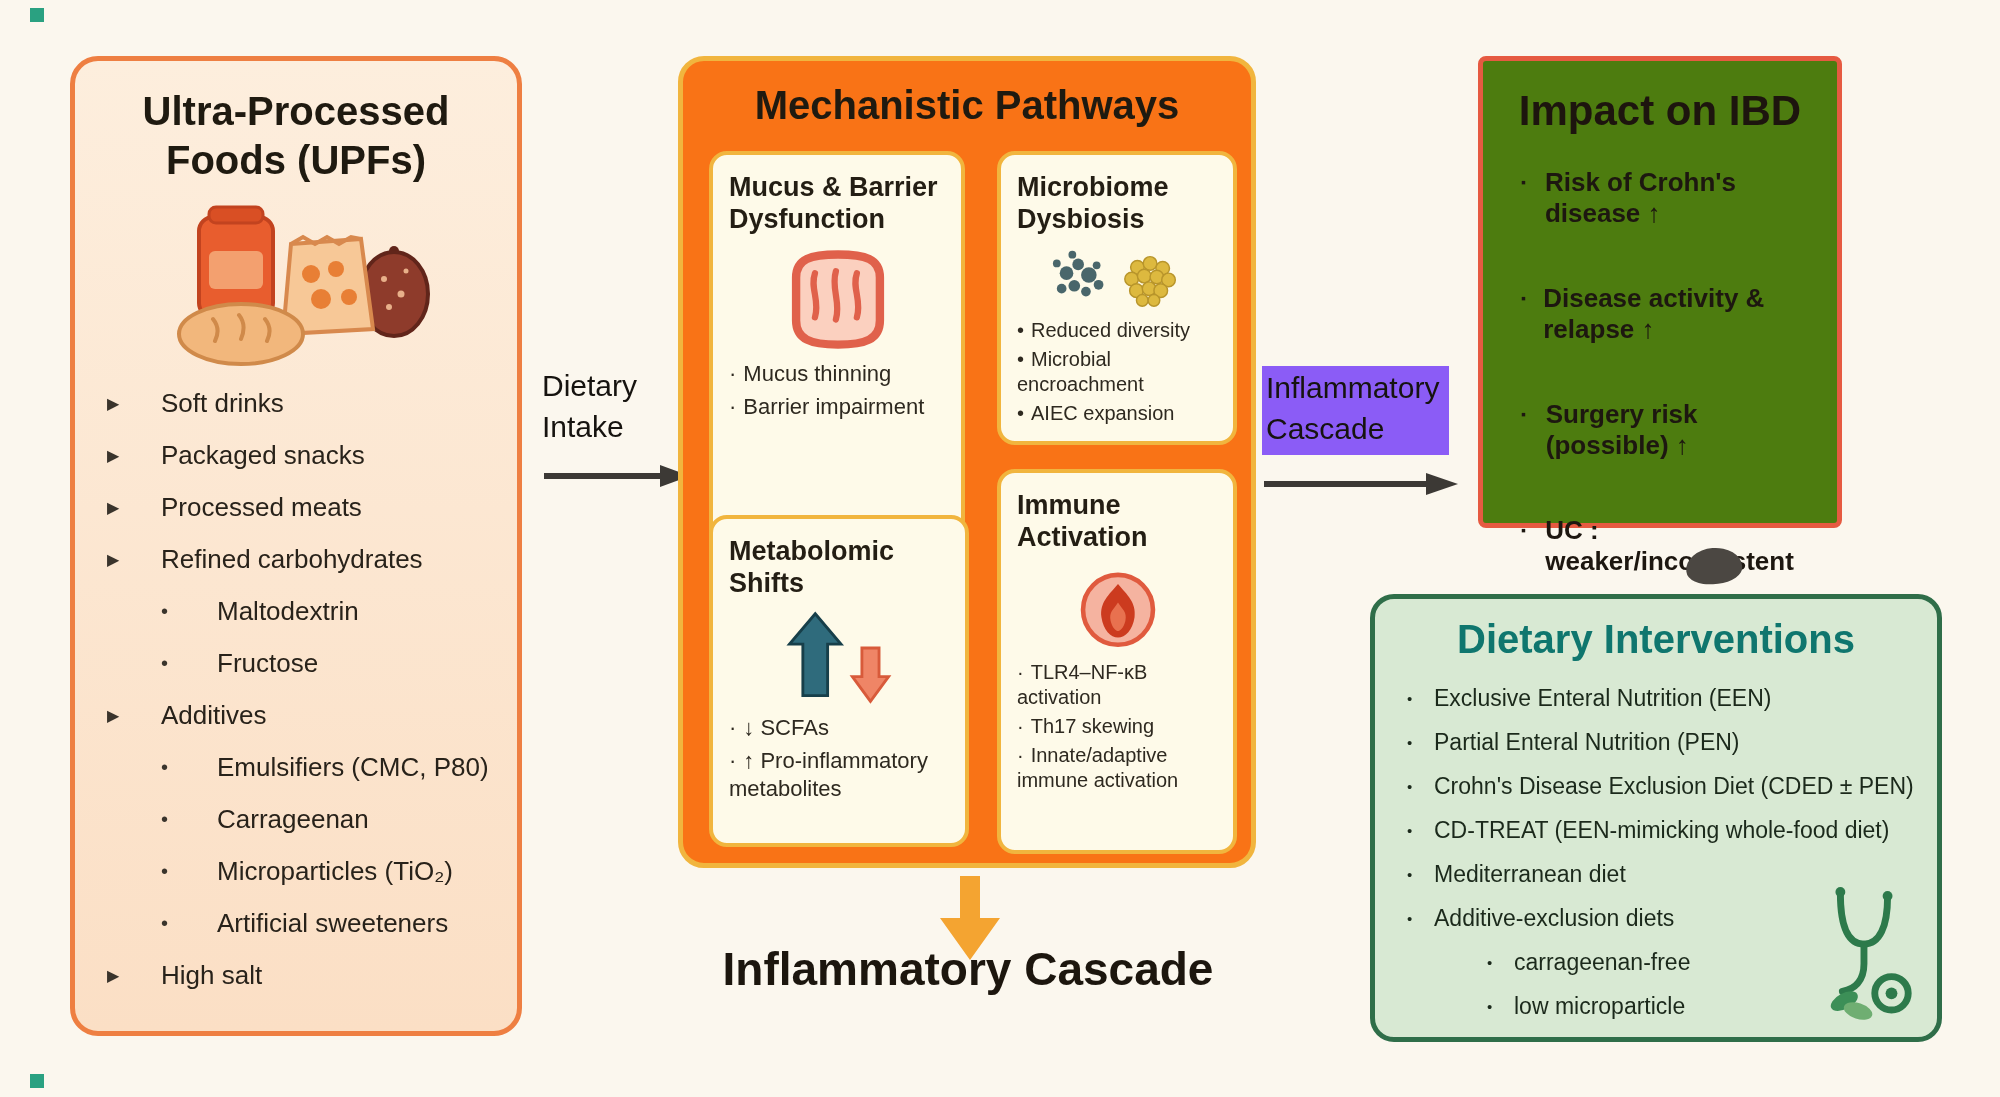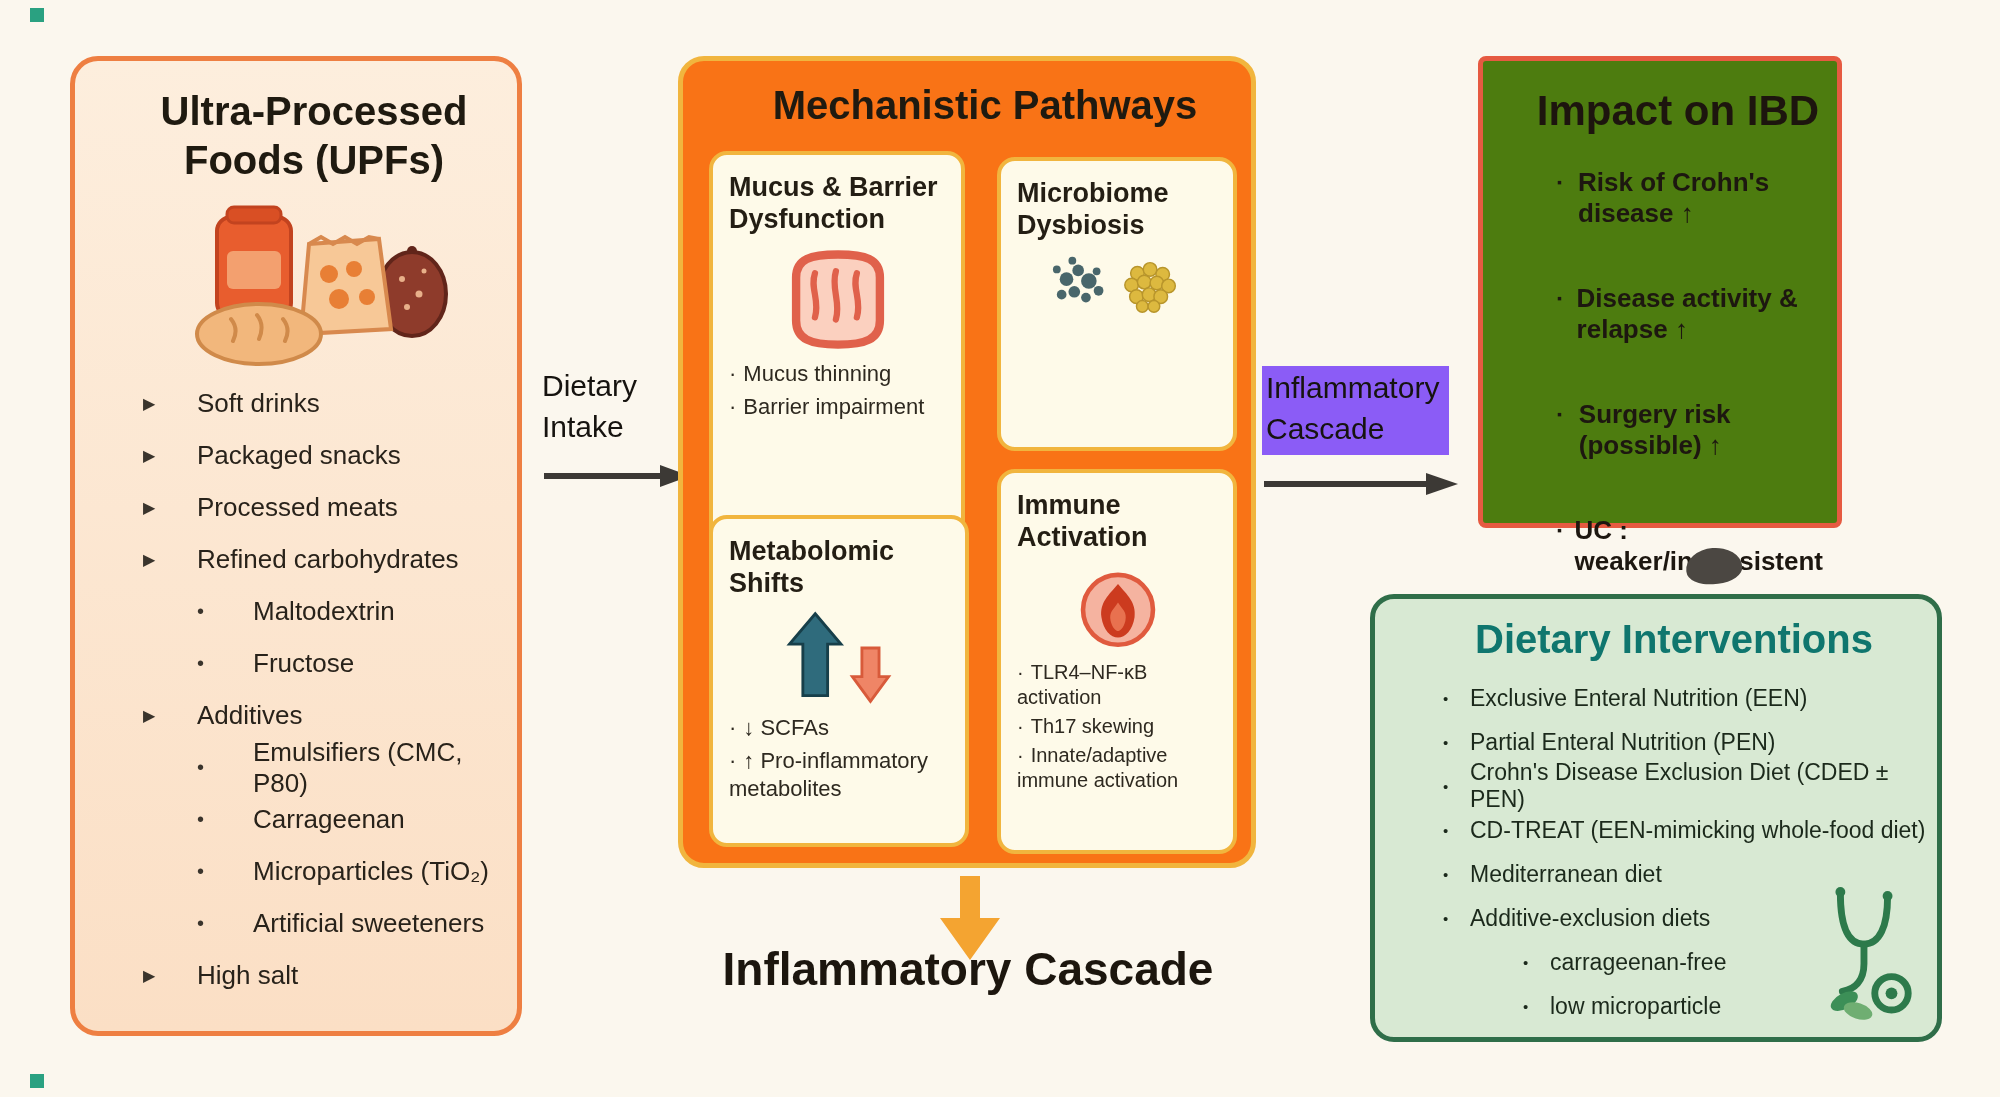--- a/index.html
+++ b/index.html
@@ -1,19 +1,19 @@
 <!DOCTYPE html>
 <html><head>
 <meta charset="utf-8">
 <style>
   *{margin:0;padding:0;box-sizing:border-box;}
   body{background:#ffffff;font-family:"Liberation Sans","DejaVu Sans",sans-serif;}
   .canvas{position:relative;width:2000px;height:1097px;background:#fbf7ee;overflow:hidden;color:#221d15;}
   .pre{white-space:pre-line;}
-  .panel{position:absolute;padding-left:36px;}
+  .panel{position:absolute;}
 
   
   .mark{position:absolute;width:14px;height:14px;background:#2aa181;}
   .mark.tl{left:30px;top:8px;}
   .mark.bl{left:30px;top:1074px;}
 
   
   .upf{left:70px;top:56px;width:452px;height:980px;background:linear-gradient(180deg,#fdeedd 0%,#fbdfc5 100%);
        border:5px solid #ee7f42;border-radius:28px;}
   .upf-title{margin-top:26px;text-align:center;font-weight:bold;font-size:40px;line-height:1.22;color:#1f1a10;}
@@ -32,21 +32,21 @@
   .conn1{left:542px;top:366px;width:150px;}
   .conn2{left:1262px;top:366px;width:215px;}
   .conn2 .conn-label{background:#8b5cf6;display:inline-block;padding:2px 10px 6px 4px;}
   .conn svg{display:block;margin-top:16px;}
 
   
   .mech{left:678px;top:56px;width:578px;height:812px;background:#f97316;border:5px solid #f1b53e;border-radius:26px;}
   .mech-title{margin-top:22px;text-align:center;font-size:40px;font-weight:bold;color:#1f1a10;}
   .mbox{position:absolute;background:#fefae9;border:4px solid #f1b53e;border-radius:18px;padding:16px 14px 10px 16px;}
   .b1{left:26px;top:90px;width:256px;height:400px;}
-  .b2{left:314px;top:96px;width:240px;height:294px;}
+  .b2{left:314px;top:90px;width:240px;height:294px;}
   .b3{left:26px;top:454px;width:260px;height:332px;}
   .b4{left:314px;top:408px;width:240px;height:385px;}
   .mtitle{font-size:27px;font-weight:bold;line-height:1.2;color:#241e14;}
   .micon{display:flex;justify-content:center;align-items:center;margin:8px auto 6px;}
   .mitem{font-size:22px;line-height:1.25;margin-top:6px;color:#2e2920;}
   .b2 .mitem{font-size:20px;margin-top:4px;}
   .b4 .mitem{font-size:20px;margin-top:4px;}
   .mblt{margin-right:7px;}
 
   .cascade-arrow{position:absolute;left:938px;top:876px;width:64px;height:86px;}
@@ -218,20 +218,25 @@
               <circle cx="115" cy="34" r="7"></circle>
               <circle cx="127" cy="37" r="7"></circle>
             <circle cx="94" cy="48" r="7"></circle>
               <circle cx="107" cy="46" r="7"></circle>
               <circle cx="119" cy="48" r="7"></circle>
             <circle cx="100" cy="58" r="6"></circle>
               <circle cx="112" cy="58" r="6"></circle>
           </g>
         </svg>
       </div>
+      <div class="mitems">
+        <div class="mitem"><span class="mblt">•</span><span>Reduced diversity</span></div>
+        <div class="mitem"><span class="mblt">•</span><span>Microbial encroachment</span></div>
+        <div class="mitem"><span class="mblt">•</span><span>AIEC expansion</span></div>
+      </div>
     </div>
 
     <div class="mbox b3">
       <div class="mtitle pre">Metabolomic
 Shifts</div>
       <div class="micon">
         <svg width="130" height="100" viewBox="0 0 130 105">
           <polygon points="39,6 66,38 52,38 52,92 26,92 26,38 12,38" fill="#2f6b7c" stroke="#173f4a" stroke-width="3"></polygon>
           <polygon points="97,98 78,72 88,72 88,42 106,42 106,72 116,72" fill="#ef8566" stroke="#d85a3a" stroke-width="3"></polygon>
         </svg>

